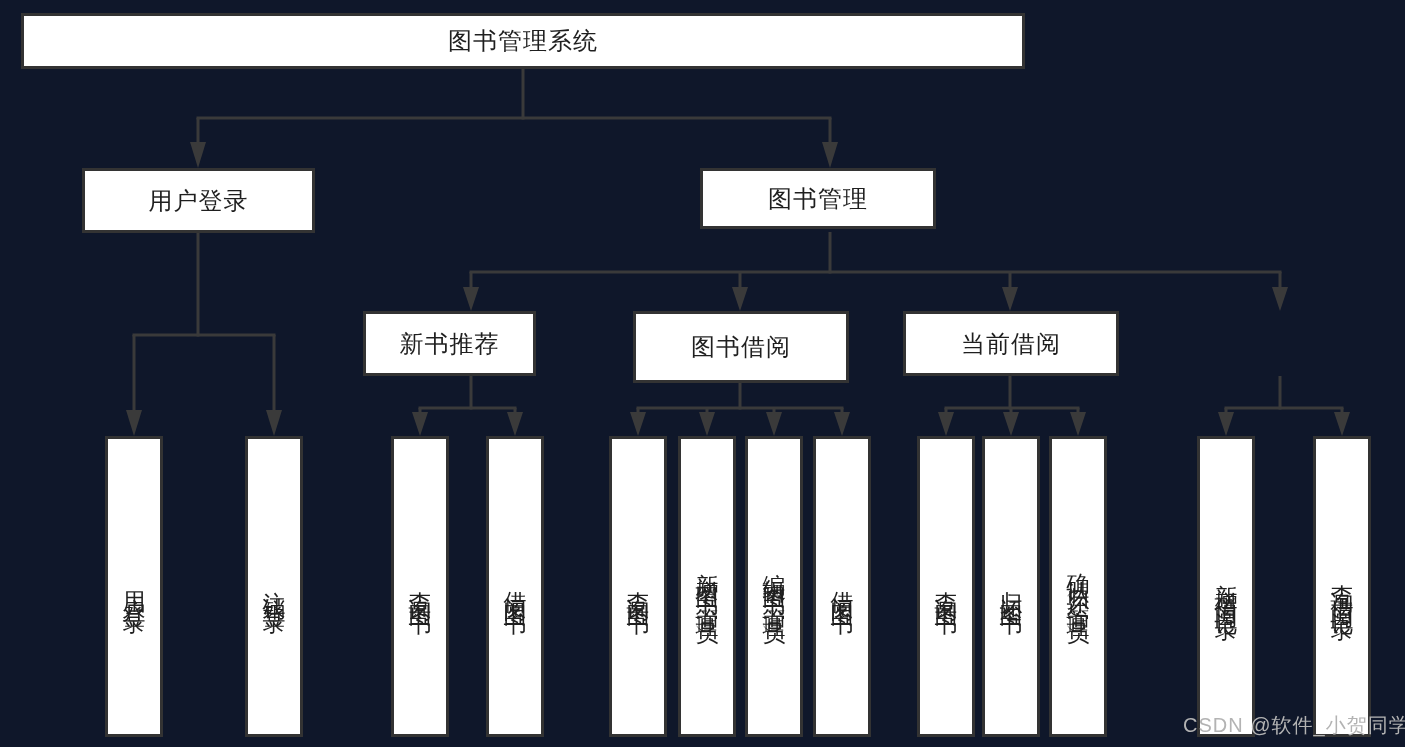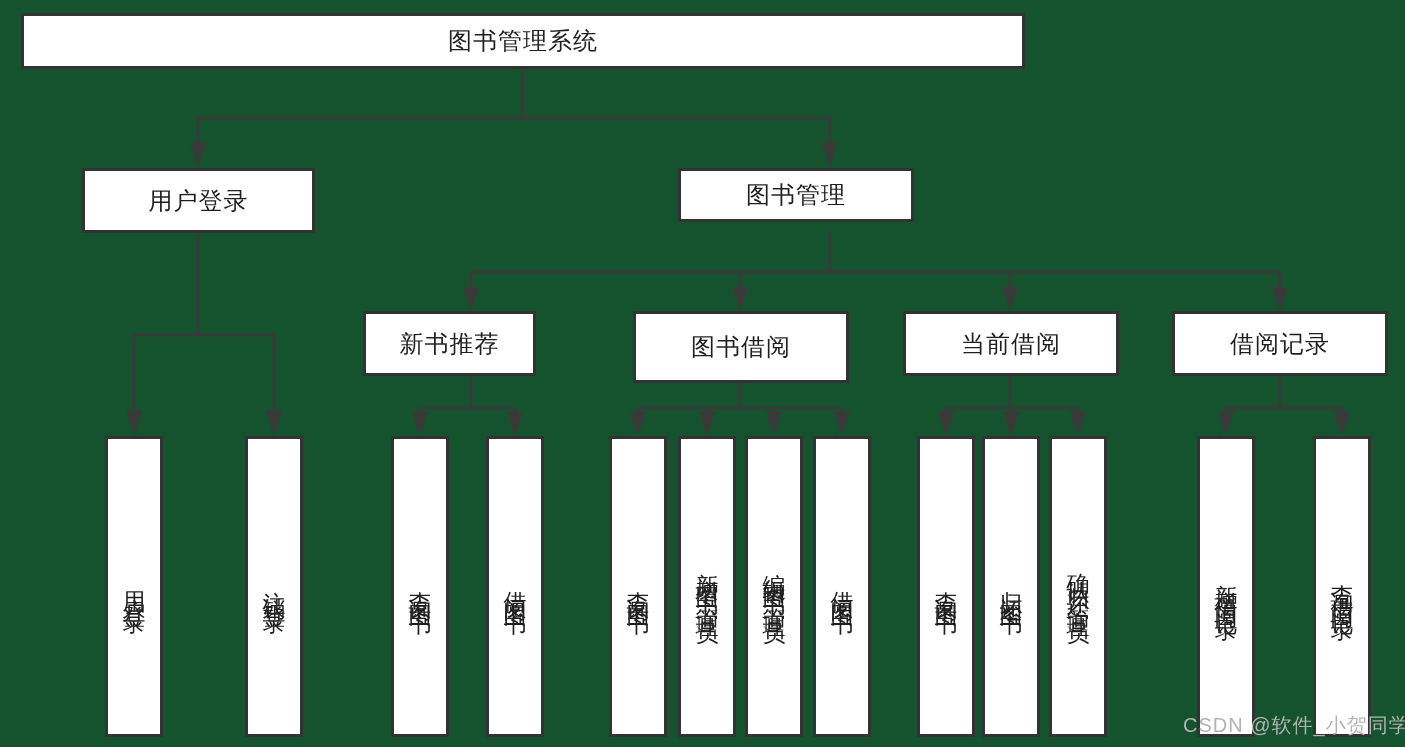--- a/index.html
+++ b/index.html
@@ -1,20 +1,20 @@
 <!DOCTYPE html>
 <html><head>
 <meta charset="utf-8">
 <style>
   html, body { margin: 0; padding: 0; background: #ffffff; }
   #canvas {
     position: relative;
     width: 1405px;
     height: 747px;
-    background: #14532d;
+    background: #0f172a;
     overflow: hidden;
     font-family: "Liberation Sans", "DejaVu Sans", sans-serif;
   }
   #connectors {
     position: absolute;
     left: 0; top: 0;
     width: 1405px; height: 747px;
   }
   .node {
     position: absolute;
@@ -115,35 +115,32 @@
     <polygon points="1334,412 1350,412 1342,436" stroke="none"></polygon>
   </svg>
 
   <div class="node hbox" style="left:21px;top:13px;width:1004px;height:56px">
     <span>图书管理系统</span>
   </div>
 
   <div class="node hbox" style="left:82px;top:168px;width:233px;height:65px">
     <span>用户登录</span>
   </div>
-  <div class="node hbox" style="left:678px;top:168px;width:236px;height:54px">
+  <div class="node hbox" style="left:700px;top:168px;width:236px;height:61px">
     <span>图书管理</span>
   </div>
 
   <div class="node hbox" style="left:363px;top:311px;width:173px;height:65px">
     <span>新书推荐</span>
   </div>
   <div class="node hbox" style="left:633px;top:311px;width:216px;height:72px">
     <span>图书借阅</span>
   </div>
   <div class="node hbox" style="left:903px;top:311px;width:216px;height:65px">
     <span>当前借阅</span>
-  </div>
-  <div class="node hbox" style="left:1172px;top:311px;width:216px;height:65px">
-    <span>借阅记录</span>
   </div>
 
   <div class="node vbox" style="left:105px;top:436px;width:58px;height:301px">
     <span>用户登录</span>
   </div>
   <div class="node vbox" style="left:245px;top:436px;width:58px;height:301px">
     <span>注销登录</span>
   </div>
 
   <div class="node vbox" style="left:391px;top:436px;width:58px;height:301px">

